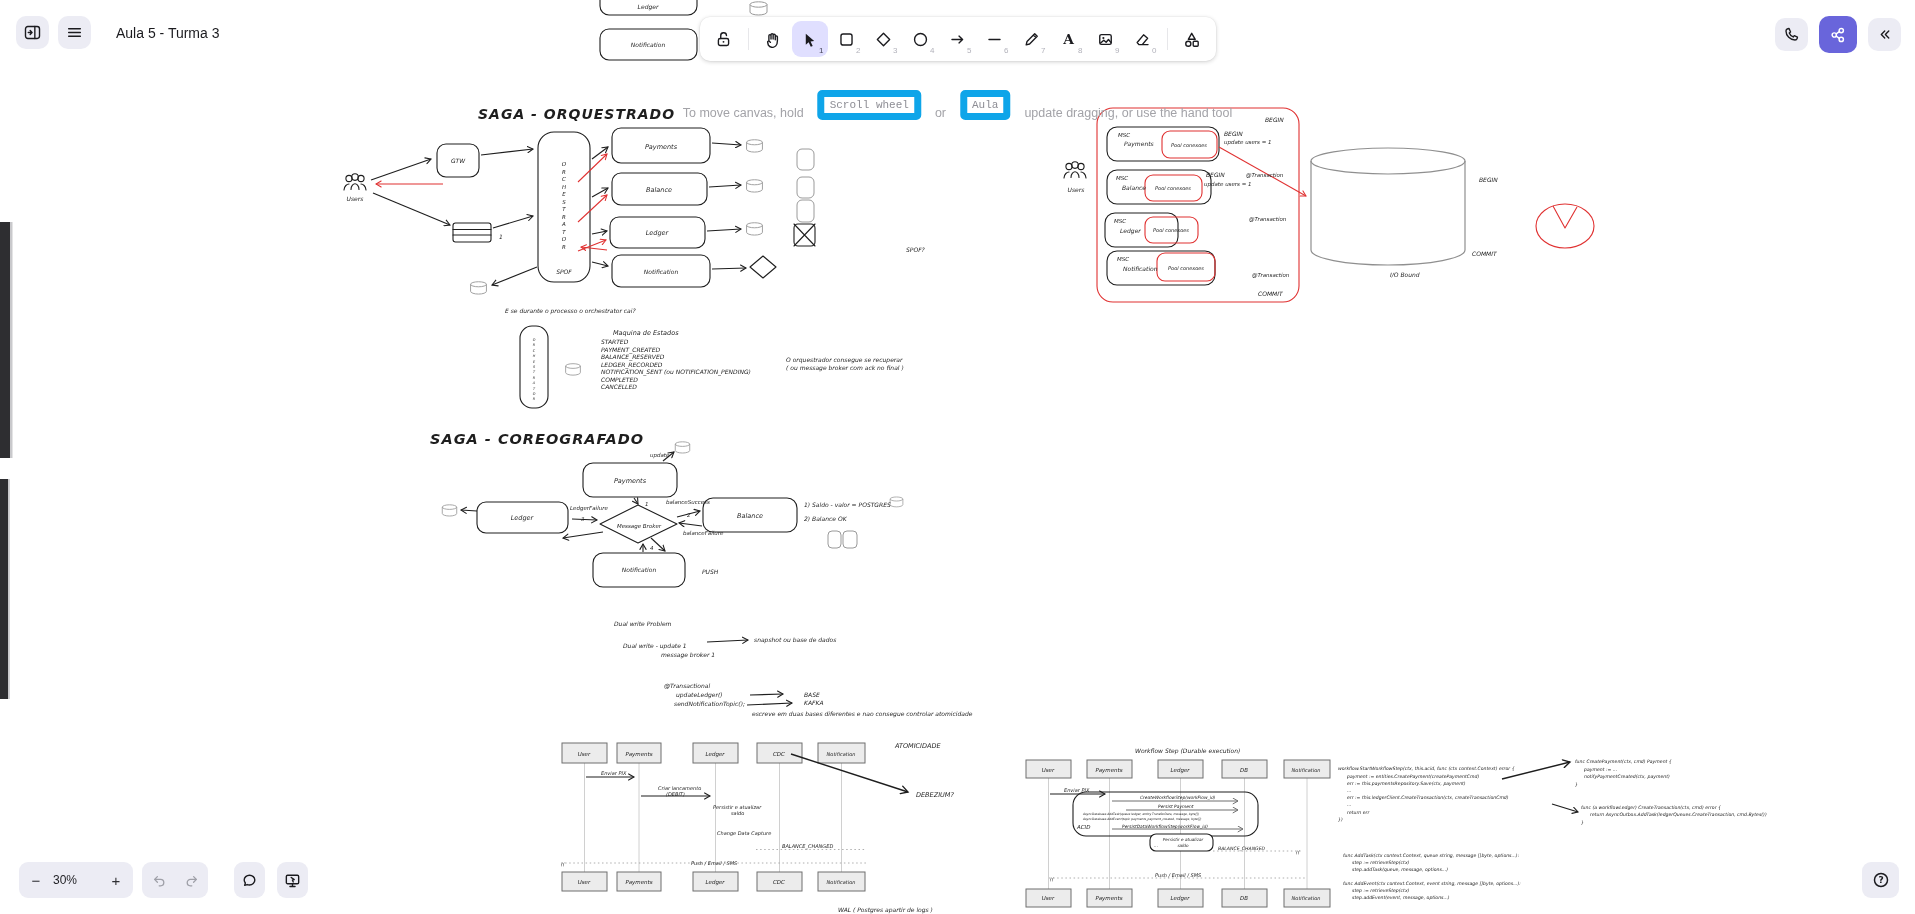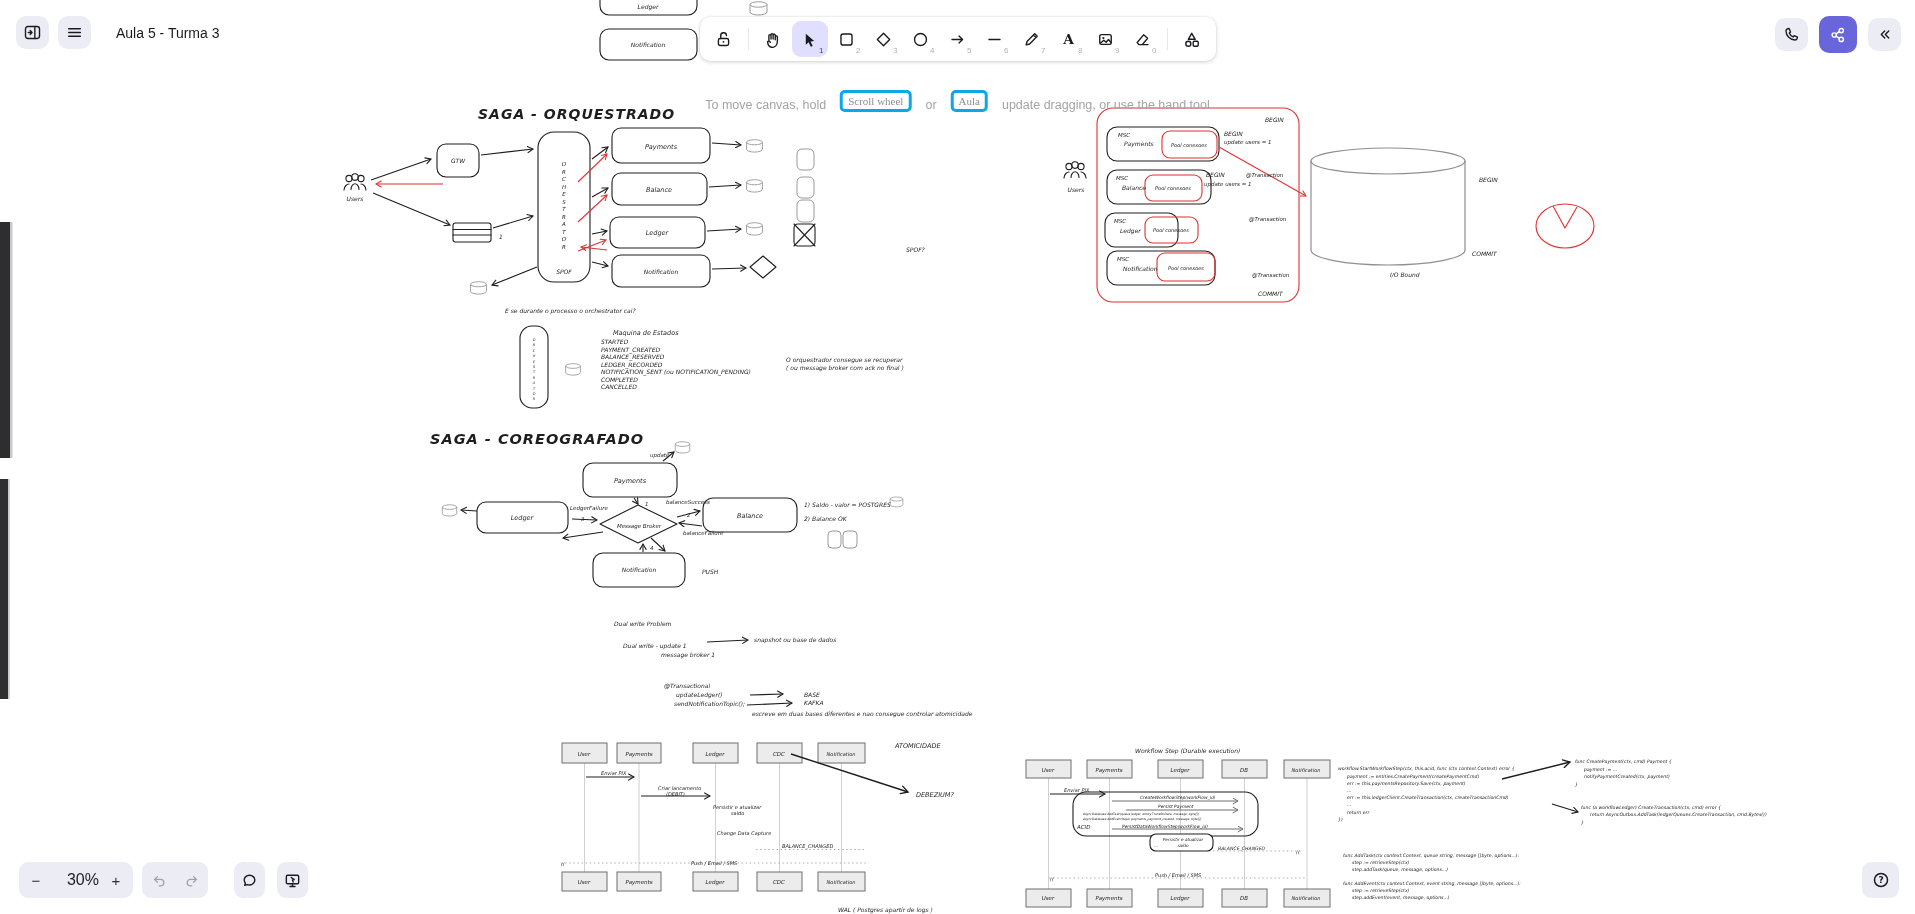--- a/index.html
+++ b/index.html
@@ -21,27 +21,27 @@
   .tool .kbd{position:absolute;right:4px;bottom:2px;font-size:8px;color:#b2b2bb}
   .tool.active .kbd{color:#46465a}
   .tdiv{width:1px;height:22px;background:#e7e7ea;margin:0 5px}
   
   .tr{right:14px;top:16px;gap:11px}
   .share-btn{width:38px;height:37px;border-radius:10px;background:#6965DB;border:none;display:flex;
              align-items:center;justify-content:center;cursor:pointer}
   
   .hint{position:absolute;top:90px;left:50%;transform:translateX(-50%);z-index:6;display:flex;
         align-items:flex-end;gap:14px;font-size:12.5px;color:#a3a3a8;white-space:nowrap}
-  .kbd-key{border:3px solid #0ea5e9;border-radius:5px;padding:0 5px;line-height:16px;
-           font-family:Liberation Serif, serif;font-size:11px;color:#8d8d94}
+  .kbd-key{border:7px solid #0ea5e9;border-radius:5px;padding:0 5px;line-height:16px;
+           font-family:Liberation Mono, monospace;font-size:11px;color:#8d8d94}
   
   .bl{left:19px;bottom:16px;align-items:stretch}
   .zoombar{background:#ECECF4;border-radius:9px;display:flex;align-items:center;height:36px}
   .zoombar .zbtn{width:34px;height:36px;border:none;background:transparent;font-size:15px;color:#2f2f33;cursor:pointer}
-  .zoomlabel{width:46px;text-align:right;font-size:16px;color:#1e1e22;cursor:pointer}
+  .zoomlabel{width:46px;text-align:left;font-size:12px;color:#1e1e22;cursor:pointer}
   .histbar{background:#ECECF4;border-radius:9px;display:flex;align-items:center;height:36px;margin-left:9px}
   .histbar .sbtn{width:33px;height:36px;border:none;background:transparent;display:flex;align-items:center;justify-content:center;cursor:pointer}
   .lonebtn{width:31px;height:36px;border-radius:9px;background:#ECECF4;border:none;display:flex;
            align-items:center;justify-content:center;cursor:pointer}
   .ml26{margin-left:26px}.ml12{margin-left:12px}
   
   .br{right:16px;bottom:16px}
   .helpbtn{width:37px;height:36px}
   
   #canvas{position:absolute;left:0;top:0;z-index:1}

